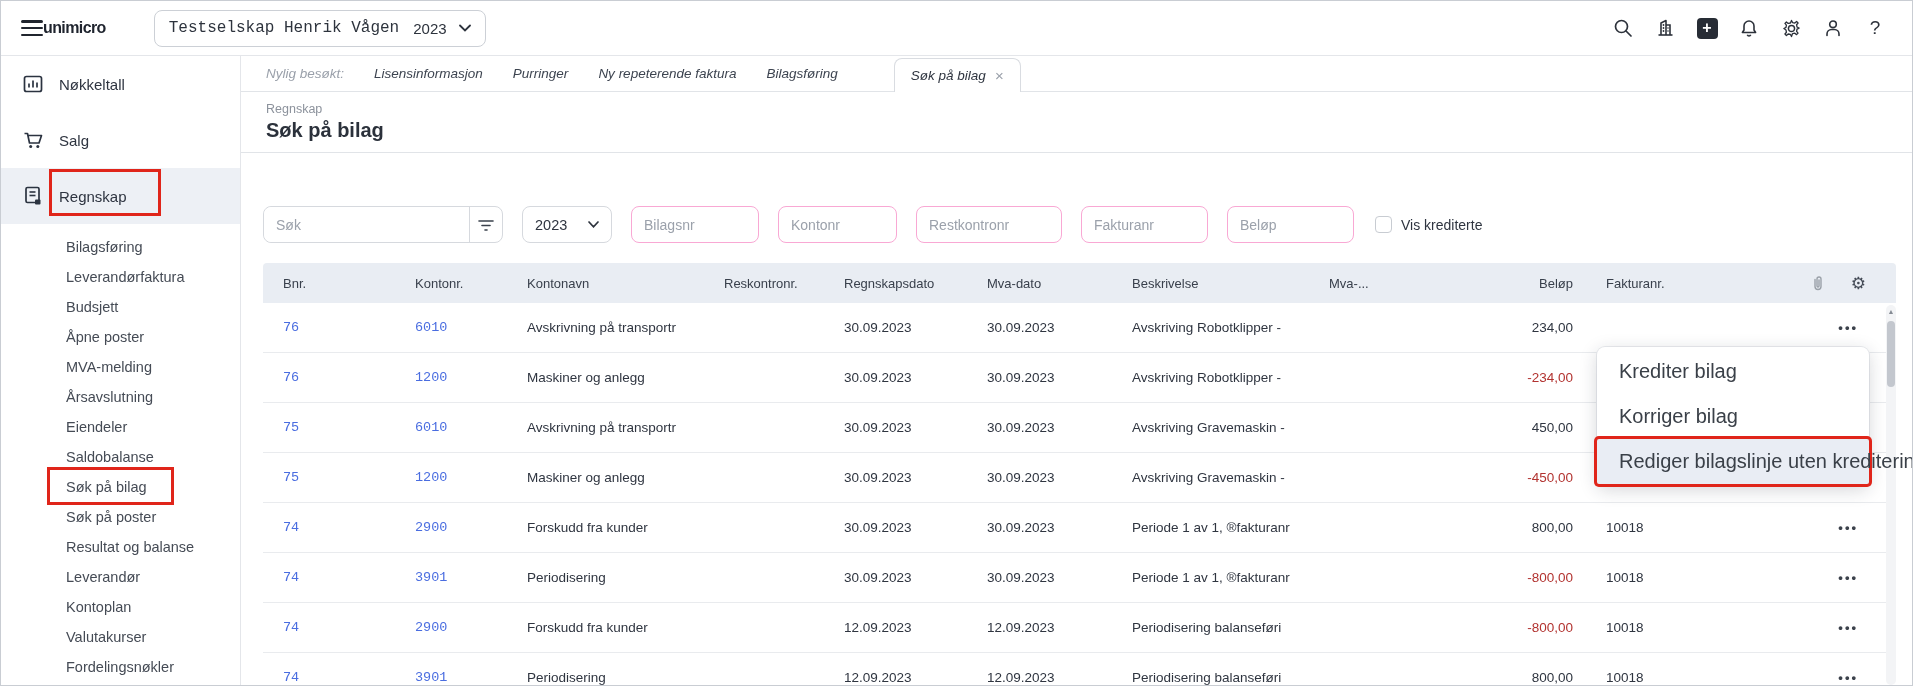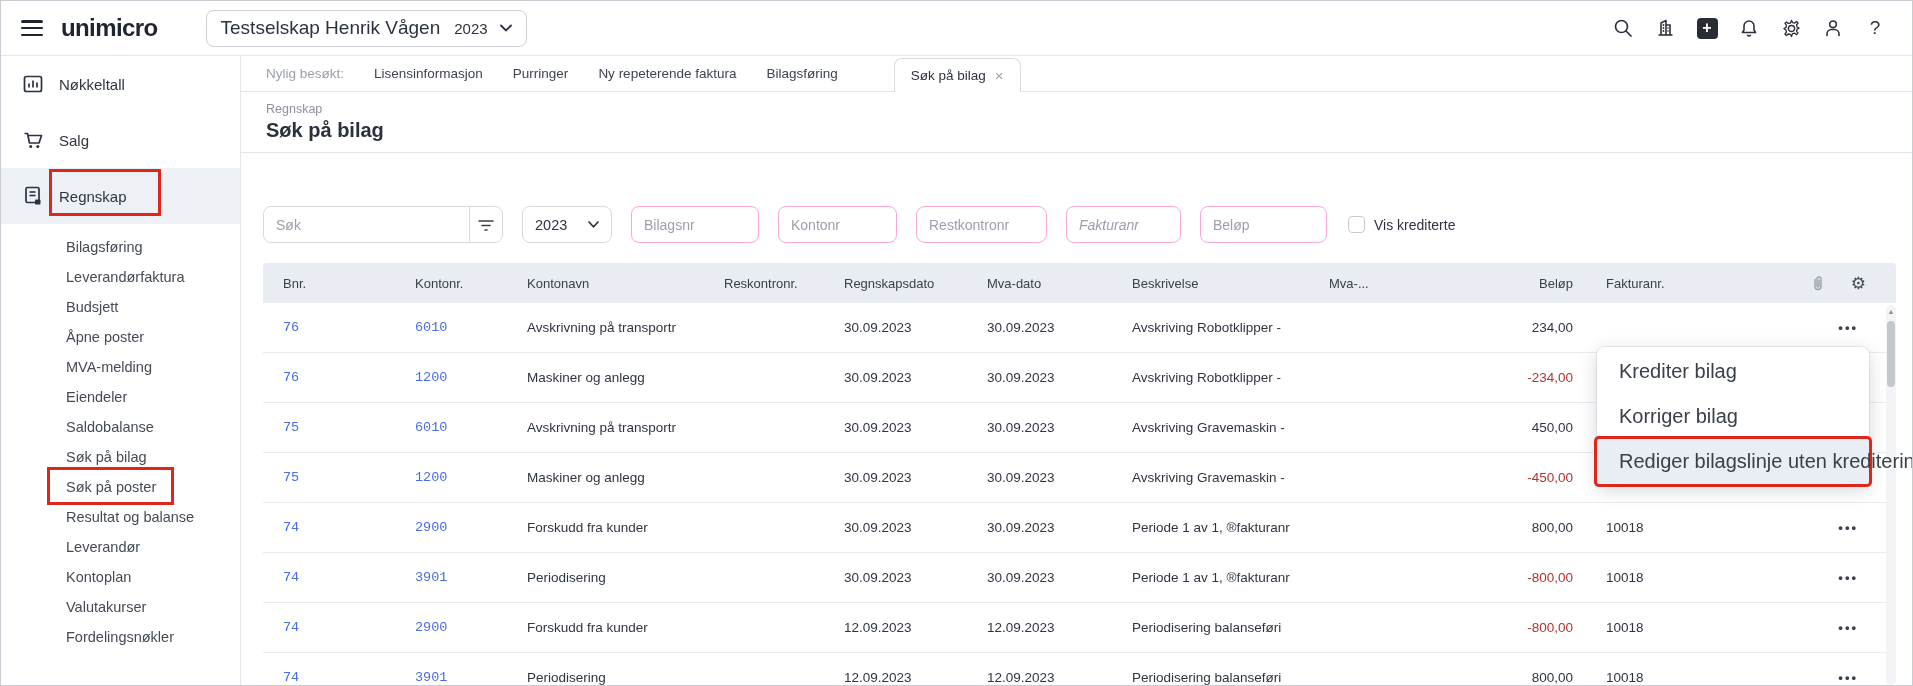--- a/index.html
+++ b/index.html
@@ -4,45 +4,45 @@
 <style>
   * { margin:0; padding:0; box-sizing:border-box; }
   html,body { width:1913px; height:686px; font-family:"Liberation Sans", sans-serif; background:#fff; }
   .app { position:relative; width:1913px; height:686px; background:#fff; overflow:hidden; border:1px solid #c9cdd3; }
 
   
   .topbar { position:absolute; top:0; left:0; width:100%; height:55px; background:#fff;
             border-bottom:1px solid #e4e6ea; display:flex; align-items:center; padding:0 26px 0 20px; }
   .hamburger { width:22px; height:16px; display:flex; flex-direction:column; justify-content:space-between; cursor:pointer; }
   .hamburger i { display:block; height:2.5px; background:#20252e; border-radius:2px; }
-  .logo { font-size:24px; font-weight:700; color:#1f242e; letter-spacing:-0.6px; margin-left:18px; }
+  .logo { font-size:16px; font-weight:700; color:#1f242e; letter-spacing:-0.6px; }
   .company-select { margin-left:48px; height:37px; border:1px solid #ccd0d6; border-radius:8px; background:#fff;
             display:flex; align-items:center; padding:0 14px; cursor:pointer; }
-  .company-select .cname { font-size:19px; color:#2d333d; }
+  .company-select .cname { font-size:16px; color:#2d333d;font-family:Liberation Mono, monospace; }
   .company-select .cyear { font-size:15px; color:#2d333d; margin-left:14px; }
   .company-select svg { margin-left:12px; }
   .topbar-icons { margin-left:auto; display:flex; align-items:center; gap:20px; }
   .tbicon { width:22px; height:22px; display:flex; align-items:center; justify-content:center; cursor:pointer; color:#2d323b; }
   .plusbadge { width:21px; height:21px; background:#272c35; border-radius:4px; color:#fff; font-size:16px; font-weight:700;
             display:flex; align-items:center; justify-content:center; line-height:1; }
   .helpmark { font-size:19px; color:#2d323b; font-weight:400; }
 
   
   .sidebar { position:absolute; top:55px; left:0; width:240px; height:631px; background:#fff; border-right:1px solid #e4e6ea; }
   .nav-item { height:56px; display:flex; align-items:center; padding-left:20px; cursor:pointer; }
   .nav-item.active { background:#edf0f5; }
   .nav-item .nicon { width:24px; height:24px; margin-right:14px; display:flex; align-items:center; justify-content:center; }
   .nav-item .nlabel { font-size:15px; font-weight:500; color:#2e3440; }
   .subnav { padding-top:8px; }
   .subitem { height:30px; line-height:30px; padding-left:65px; font-size:14.5px; color:#454b55; cursor:pointer; white-space:nowrap; }
 
   
   .main { position:absolute; top:55px; left:240px; right:0; bottom:0; background:#fff; }
 
-  .tabbar { height:36px; border-bottom:1px solid #e1e4e8; display:flex; align-items:center; padding-left:25px; }
+  .tabbar { height:36px; border-bottom:1px solid #e1e4e8; display:flex; align-items:center; padding-left:25px;font-style:italic; }
   .recent-label { font-size:13.5px; color:#9aa0aa; margin-right:30px; }
   .recent-link { font-size:13.5px; color:#3d4450; margin-right:30px; cursor:pointer; white-space:nowrap; }
   .tab { align-self:flex-end; height:34px; margin-bottom:-1px; margin-left:26px; background:#fff;
          border:1px solid #d9dce1; border-bottom:none; border-radius:8px 8px 0 0;
          display:flex; align-items:center; padding:0 16px; position:relative; z-index:2; cursor:pointer; }
   .tab .tlabel { font-size:13.5px; color:#2f3540; }
   .tab .tclose { margin-left:9px; color:#9aa0aa; font-size:15px; line-height:1; cursor:pointer; }
 
   .pagehead { height:61px; border-bottom:1px solid #e1e4e8; position:relative; padding:10px 0 0 25px; }
   .breadcrumb { font-size:12.5px; color:#8c929c; }
@@ -200,20 +200,21 @@
           </svg>
       </span>
       <span class="nlabel">Regnskap</span>
     </div>
     <div class="subnav">
         <div class="subitem">Bilagsføring</div>
         <div class="subitem">Leverandørfaktura</div>
         <div class="subitem">Budsjett</div>
         <div class="subitem">Åpne poster</div>
         <div class="subitem">MVA-melding</div>
+        <div class="subitem">Årsavslutning</div>
         <div class="subitem">Eiendeler</div>
         <div class="subitem">Saldobalanse</div>
         <div class="subitem">Søk på bilag</div>
         <div class="subitem">Søk på poster</div>
         <div class="subitem">Resultat og balanse</div>
         <div class="subitem">Leverandør</div>
         <div class="subitem">Kontoplan</div>
         <div class="subitem">Valutakurser</div>
         <div class="subitem">Fordelingsnøkler</div>
       </div>
@@ -252,22 +253,22 @@
         </span>
       </div>
       <div class="year-select">
         <span>2023</span>
         <svg width="11" height="7" viewBox="0 0 11 7">
             <path d="M1 1 L5.5 5.8 L10 1" fill="none" stroke="#2d333d" stroke-width="1.7" stroke-linecap="round"></path>
           </svg>
       </div>
       <input class="finput" style="width: 128px;" type="text" placeholder="Bilagsnr">
       <input class="finput" style="width: 119px;" type="text" placeholder="Kontonr">
-      <input class="finput" style="width: 131px; border-radius: 9px;" type="text" placeholder="Restkontronr">
-      <input class="finput" style="width: 115px; font-style: italic;" type="text" placeholder="Fakturanr">
+      <input class="finput" style="width: 146px;" type="text" placeholder="Restkontronr">
+      <input class="finput" style="width: 127px;" type="text" placeholder="Fakturanr">
       <input class="finput" style="width: 127px;" type="text" placeholder="Beløp">
       <label class="chk-wrap">
         <span class="chk"></span>
         <span class="chk-label">Vis krediterte</span>
       </label>
     </div>
 
     <div class="table">
       <div class="tgrid thead">
         <div class="th">Bnr.</div>

